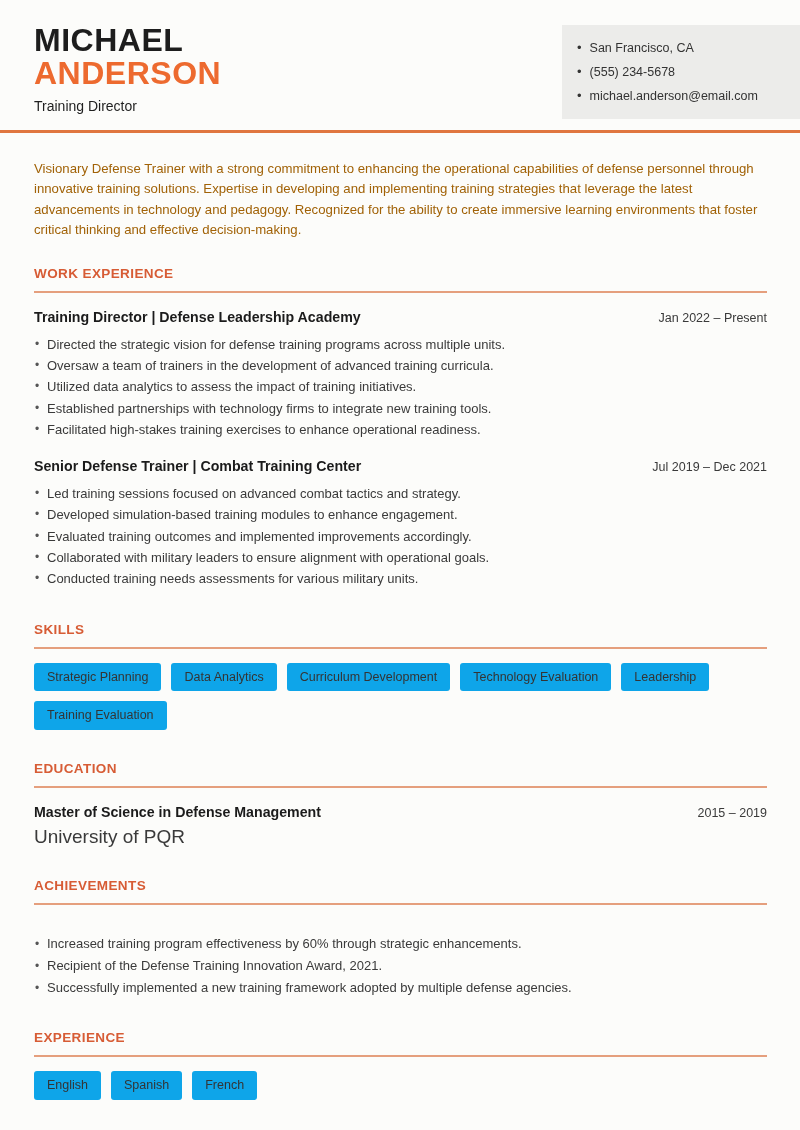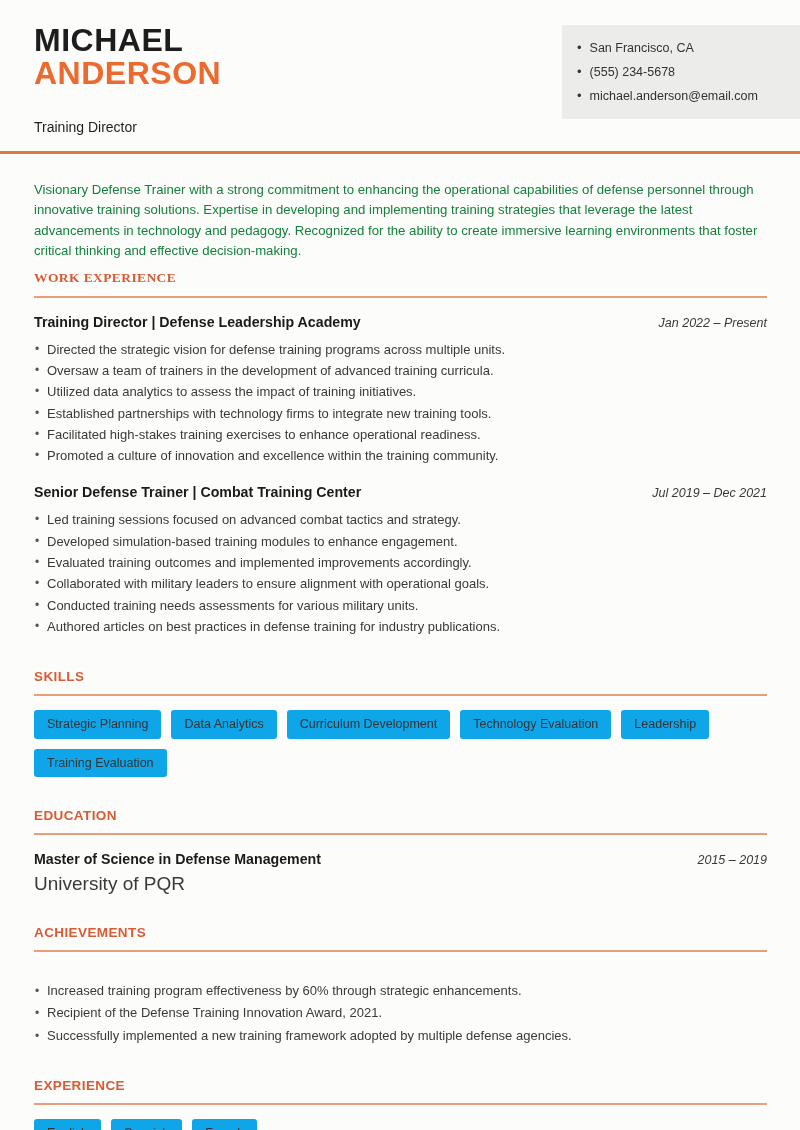--- a/index.html
+++ b/index.html
@@ -12,45 +12,45 @@
     position:relative;
     width:800px; height:1130px;
     background:#fcfcfa;
     color:#3c3c3c;
     overflow:hidden;
   }
   
   .header { padding:24px 34px 0 34px; }
   .name-line { font-size:32px; font-weight:800; letter-spacing:.5px; line-height:33px; color:#1d1d1d; }
   .name-line.last { color:#ed6a2f; }
-  .tagline { margin-top:29px; font-size:14px; color:#1f1f1f; }
+  .tagline { margin-top:8px; font-size:14px; color:#1f1f1f; }
   .contact-card {
     position:absolute; top:25px; left:562px; width:238px;
     background:#ececea; padding:11px 10px 11px 15px;
   }
   .contact-item { display:flex; align-items:baseline; font-size:12.5px; color:#333; line-height:23px; }
   .contact-item .dot { margin-right:8px; font-size:13px; color:#333; }
   .top-divider { margin-top:16px; height:3px; background:#e0763f; width:100%; }
   
   .main { padding:0 33px 0 34px; }
-  .summary { margin-top:26px; font-size:13.2px; line-height:20.4px; color:#15803d; }
+  .summary { margin-top:26px; font-size:13.2px; line-height:20.4px; color:#a16207; }
   .sec-heading {
     font-size:13.5px; font-weight:700; letter-spacing:.4px;
     color:#d75c35; padding-bottom:10px;
     border-bottom:2px solid #e59f7d;
   }
-  .mt-work { margin-top:8px;font-family:Liberation Serif, serif; }
+  .mt-work { margin-top:25px; }
   .mt-skills { margin-top:32px; }
   .mt-edu { margin-top:31px; }
   .mt-ach { margin-top:30px; }
   .mt-lang { margin-top:31px; }
   .entry-row { display:flex; justify-content:space-between; align-items:flex-end; margin-top:16px; }
   .entry-row.second { margin-top:18px; }
   .entry-title { font-size:14.2px; font-weight:700; color:#1b1b1b; }
-  .entry-dates { font-size:12.5px; color:#3a3a3a; white-space:nowrap;font-style:italic; }
+  .entry-dates { font-size:12.5px; color:#3a3a3a; white-space:nowrap; }
   ul.bullets { list-style:none; margin-top:9px; }
   ul.bullets li {
     position:relative; padding-left:13px;
     font-size:13px; line-height:21.3px; color:#3a3a3a;
   }
   ul.bullets li::before {
     content:"•"; position:absolute; left:1px; top:0;
     color:#555; font-size:12px;
   }
   ul.bullets.loose li { line-height:22.3px; }
@@ -99,34 +99,32 @@
     <div class="entry-row">
       <div class="entry-title">Training Director | Defense Leadership Academy</div>
       <div class="entry-dates">Jan 2022 – Present</div>
     </div>
     <ul class="bullets">
       <li>Directed the strategic vision for defense training programs across multiple units.</li>
       <li>Oversaw a team of trainers in the development of advanced training curricula.</li>
       <li>Utilized data analytics to assess the impact of training initiatives.</li>
       <li>Established partnerships with technology firms to integrate new training tools.</li>
       <li>Facilitated high-stakes training exercises to enhance operational readiness.</li>
-      <li>Promoted a culture of innovation and excellence within the training community.</li>
     </ul>
 
     <div class="entry-row second">
       <div class="entry-title">Senior Defense Trainer | Combat Training Center</div>
       <div class="entry-dates">Jul 2019 – Dec 2021</div>
     </div>
     <ul class="bullets">
       <li>Led training sessions focused on advanced combat tactics and strategy.</li>
       <li>Developed simulation-based training modules to enhance engagement.</li>
       <li>Evaluated training outcomes and implemented improvements accordingly.</li>
       <li>Collaborated with military leaders to ensure alignment with operational goals.</li>
       <li>Conducted training needs assessments for various military units.</li>
-      <li>Authored articles on best practices in defense training for industry publications.</li>
     </ul>
 
     <div class="sec-heading mt-skills">SKILLS</div>
     <div class="chips">
       <span class="chip">Strategic Planning</span>
       <span class="chip">Data Analytics</span>
       <span class="chip">Curriculum Development</span>
       <span class="chip">Technology Evaluation</span>
       <span class="chip">Leadership</span>
       <span class="chip">Training Evaluation</span>

